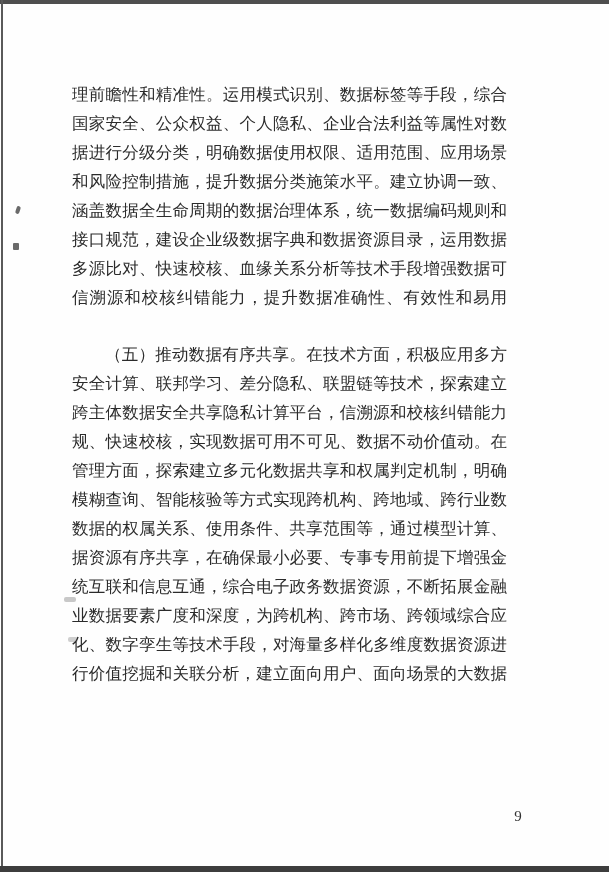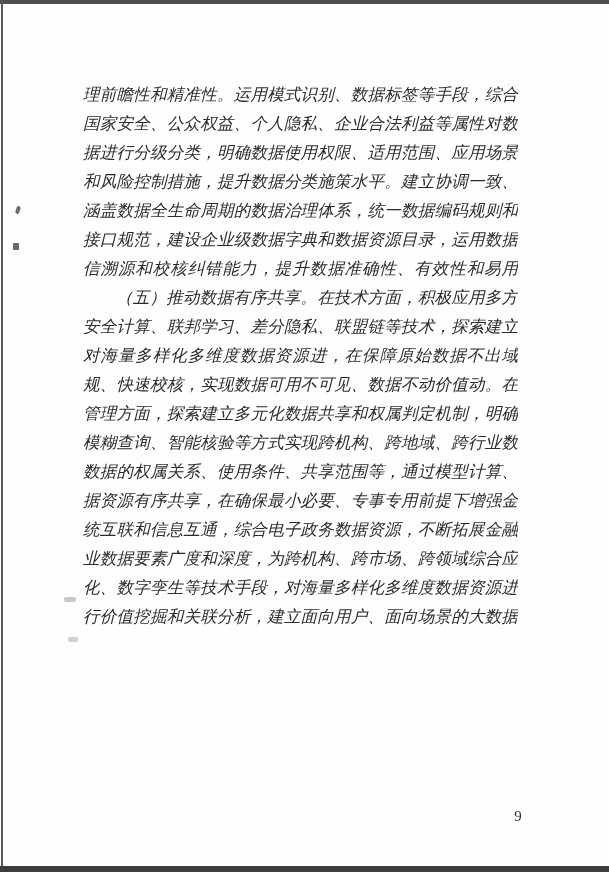--- a/index.html
+++ b/index.html
@@ -40,37 +40,37 @@
     background: #6a6a6a;
     border-radius: 2px;
   }
   .speck.a1 { left: 16px; top: 206px; width: 4px; height: 8px; transform: rotate(18deg); }
   .speck.a2 { left: 13px; top: 243px; width: 6px; height: 7px; border-radius: 1px; }
   .speck.a3 { left: 64px; top: 597px; width: 12px; height: 5px; background: #c8c8c8; }
   .speck.a4 { left: 68px; top: 637px; width: 10px; height: 5px; background: #cfcfcf; }
   
   .text-block {
     position: absolute;
-    left: 83px;
+    left: 72px;
     top: 80px;
     width: 435px;
-    font-style: italic;
   }
   .line {
     height: 29px;
     line-height: 29px;
     font-size: 16.5px;
     color: #2b2b2b;
     text-align: justify;
     text-align-last: justify;
     text-justify: inter-character;
     overflow: hidden;
   }
   .line.indent {
     padding-left: 33px;
+    margin-top: 28px;
   }
   .page-number {
     position: absolute;
     left: 505px;
     top: 806px;
     width: 26px;
     text-align: center;
     font-size: 15px;
     color: #333333;
     line-height: 20px;
@@ -89,24 +89,25 @@
   <div class="speck a3"></div>
   <div class="speck a4"></div>
 
   <div class="text-block">
       <div class="line">理前瞻性和精准性。运用模式识别、数据标签等手段，综合</div>
       <div class="line">国家安全、公众权益、个人隐私、企业合法利益等属性对数</div>
       <div class="line">据进行分级分类，明确数据使用权限、适用范围、应用场景</div>
       <div class="line">和风险控制措施，提升数据分类施策水平。建立协调一致、</div>
       <div class="line">涵盖数据全生命周期的数据治理体系，统一数据编码规则和</div>
       <div class="line">接口规范，建设企业级数据字典和数据资源目录，运用数据</div>
+      <div class="line">多源比对、快速校核、血缘关系分析等技术手段增强数据可</div>
       <div class="line">信溯源和校核纠错能力，提升数据准确性、有效性和易用性。</div>
       <div class="line indent">（五）推动数据有序共享。在技术方面，积极应用多方</div>
       <div class="line">安全计算、联邦学习、差分隐私、联盟链等技术，探索建立</div>
-      <div class="line">对海量多样化多维度数据资源进，在保障原始数据不出域</div>
+      <div class="line">跨主体数据安全共享隐私计算平台，信溯源和校核纠错能力</div>
       <div class="line">规、快速校核，实现数据可用不可见、数据不动价值动。在</div>
       <div class="line">管理方面，探索建立多元化数据共享和权属判定机制，明确</div>
       <div class="line">模糊查询、智能核验等方式实现跨机构、跨地域、跨行业数</div>
       <div class="line">数据的权属关系、使用条件、共享范围等，通过模型计算、</div>
       <div class="line">据资源有序共享，在确保最小必要、专事专用前提下增强金</div>
       <div class="line">统互联和信息互通，综合电子政务数据资源，不断拓展金融</div>
       <div class="line">业数据要素广度和深度，为跨机构、跨市场、跨领域综合应</div>
       <div class="line">化、数字孪生等技术手段，对海量多样化多维度数据资源进</div>
       <div class="line">行价值挖掘和关联分析，建立面向用户、面向场景的大数据</div>
     </div>

